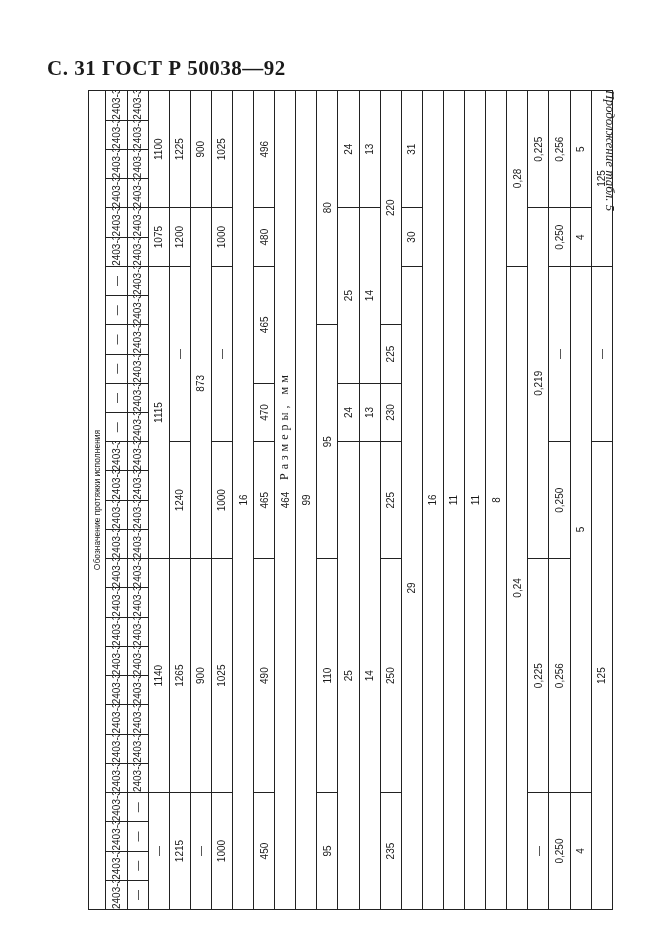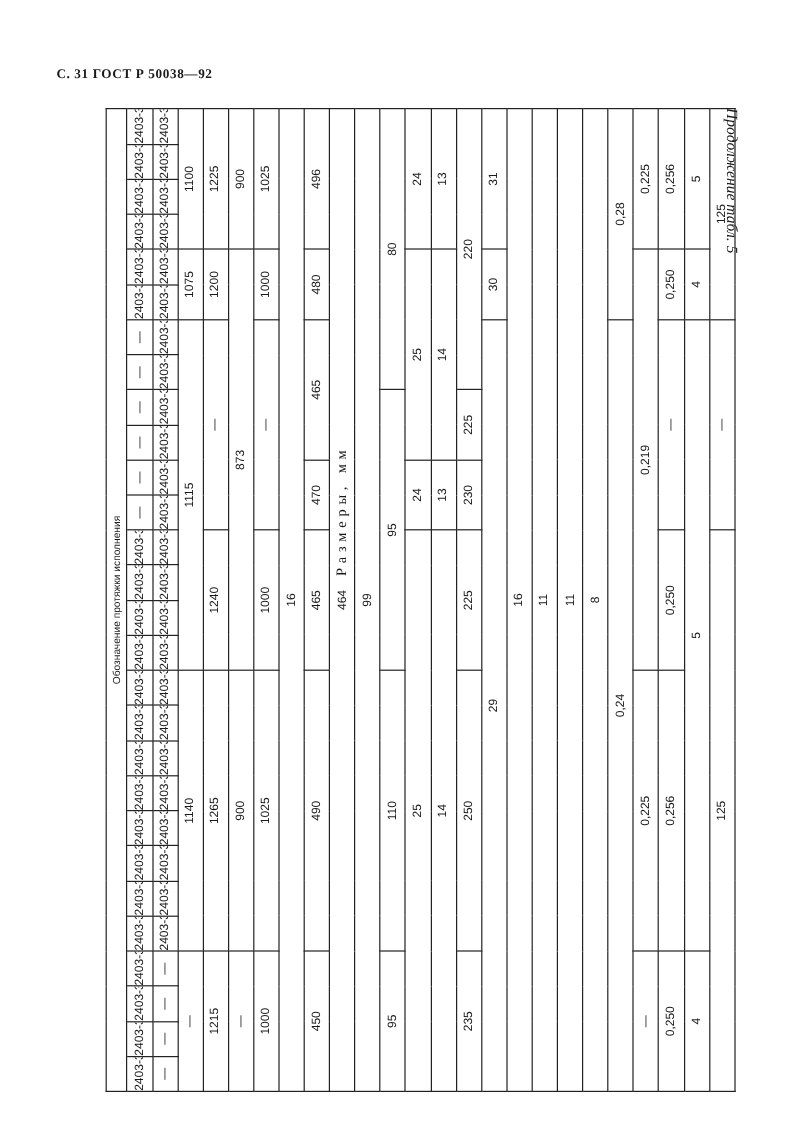--- a/index.html
+++ b/index.html
@@ -1,19 +1,19 @@
 <!DOCTYPE html>
 <html><head>
 <meta charset="utf-8">
 <style>
   html, body { margin: 0; padding: 0; background: #ffffff; }
   body { width: 661px; height: 935px; position: relative; overflow: hidden;
          font-family: "Liberation Serif", serif; color: #1a1a1a; }
   .page-header { position: absolute; left: 47px; top: 56px; font-weight: bold;
-                 font-size: 11px; letter-spacing: 0.5px; text-align: right; }
+                 font-size: 21px; letter-spacing: 0.5px; text-align: right; }
   .side-caption { position: absolute; left: 618px; top: 90px; font-style: italic; font-size: 13px;
                   transform-origin: left top; transform: rotate(90deg); white-space: nowrap; }
   .razmery { position: absolute; left: 277px; top: 480px; font-size: 12px; letter-spacing: 4px;
              transform-origin: left top; transform: rotate(-90deg); white-space: nowrap; }
   
   .rot-wrap { position: absolute; left: 88px; top: 910px; width: 820px; height: 525px;
               transform-origin: left top; transform: rotate(-90deg); }
   table.spec { border-collapse: collapse; width: 820px; height: 525px; table-layout: fixed;
                font-family: "Liberation Sans", sans-serif; font-size: 10px; }
   table.spec td, table.spec th { border: 1px solid #222; text-align: center; vertical-align: middle;

